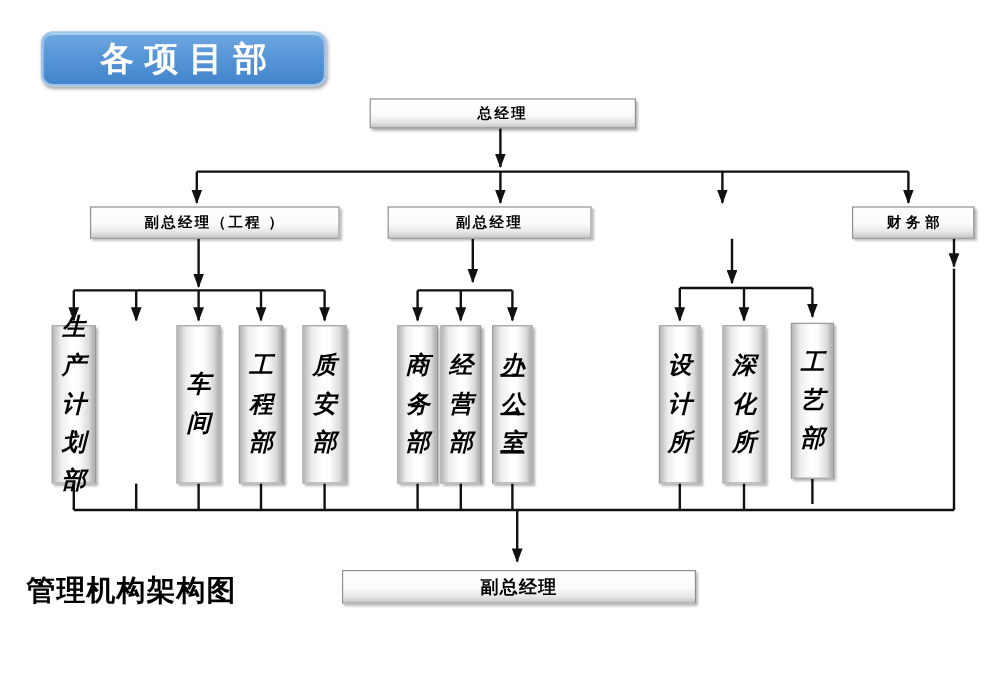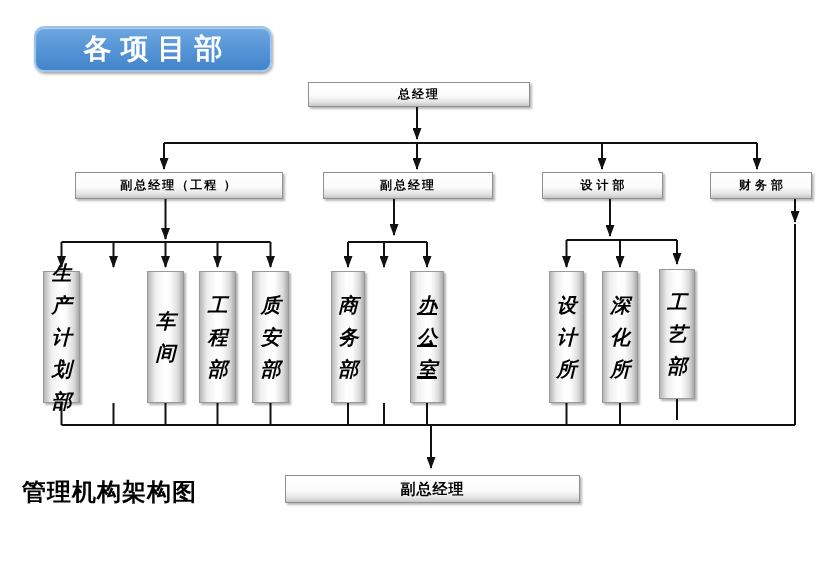--- a/index.html
+++ b/index.html
@@ -120,42 +120,42 @@
   <div class="hbox" style="left:308px;top:82px;width:222px;height:25px;">
     <span>总经理</span>
   </div>
 
   <div class="hbox" style="left:75px;top:172px;width:208px;height:27px;">
     <span>副总经理（工程 ）</span>
   </div>
   <div class="hbox" style="left:323px;top:172px;width:170px;height:27px;">
     <span>副总经理</span>
   </div>
-  <div class="hbox" style="left:542px;top:172px;width:121px;height:27px;letter-spacing:4px;text-indent:4px;">
-    <span>设计部</span>
-  </div>
   <div class="hbox" style="left:710px;top:172px;width:102px;height:27px;letter-spacing:4px;text-indent:4px;">
     <span>财务部</span>
   </div>
 
   <div class="vbox" style="left:43px;top:271px;width:37px;height:132px;">
     <span class="vlabel">生产计划部</span>
   </div>
   <div class="vbox" style="left:147px;top:271px;width:37px;height:132px;">
     <span class="vlabel">车间</span>
   </div>
   <div class="vbox" style="left:199px;top:271px;width:37px;height:132px;">
     <span class="vlabel">工程部</span>
   </div>
   <div class="vbox" style="left:252px;top:271px;width:37px;height:132px;">
     <span class="vlabel">质安部</span>
   </div>
 
   <div class="vbox" style="left:331px;top:271px;width:34px;height:132px;">
     <span class="vlabel">商务部</span>
+  </div>
+  <div class="vbox" style="left:367px;top:271px;width:34px;height:132px;">
+    <span class="vlabel">经营部</span>
   </div>
   <div class="vbox" style="left:410px;top:271px;width:34px;height:132px;text-decoration:underline;">
     <span class="vlabel">办公室</span>
   </div>
 
   <div class="vbox" style="left:549px;top:271px;width:35px;height:132px;">
     <span class="vlabel">设计所</span>
   </div>
   <div class="vbox" style="left:602px;top:271px;width:36px;height:132px;">
     <span class="vlabel">深化所</span>

